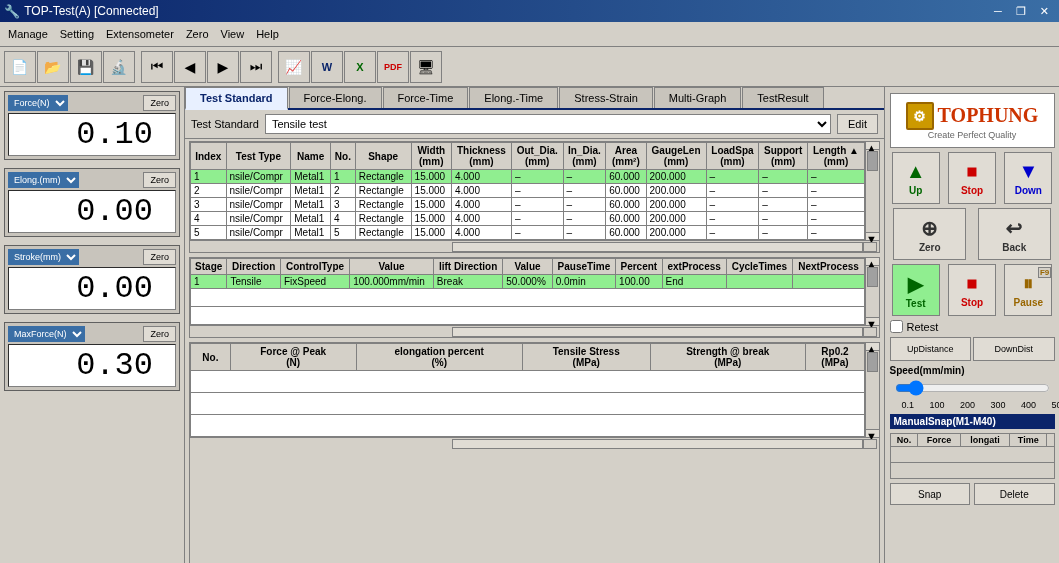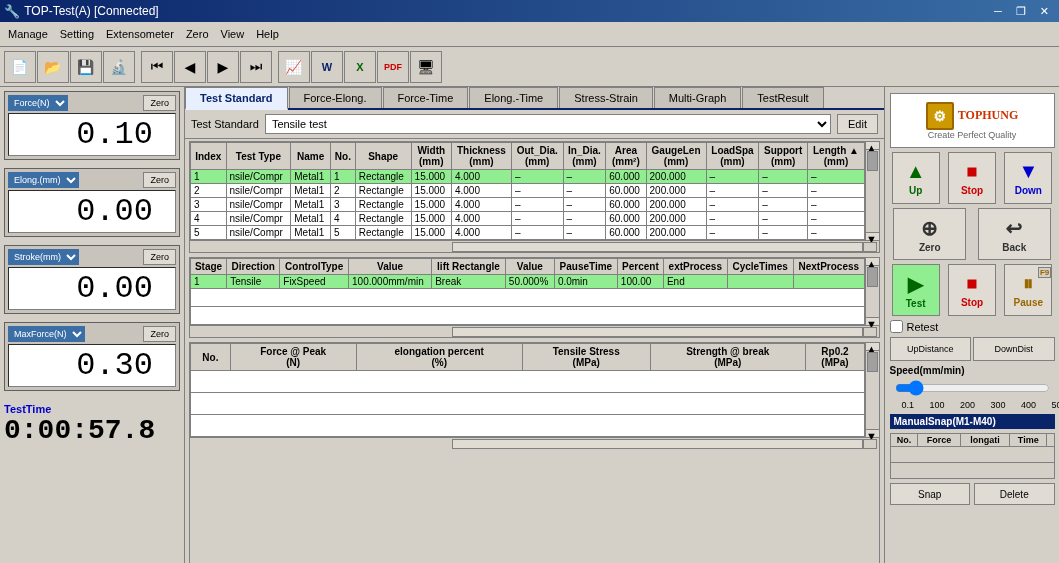--- a/index.html
+++ b/index.html
@@ -33,21 +33,21 @@
     .testtime-label { font-size: 11px; color: #0000cc; font-weight: bold; margin-top: 4px; }
     .testtime-value { font-size: 28px; font-weight: bold; color: #000; font-family: 'Courier New', monospace; }
 
     
     .right-panel { width: 175px; background: #d4d0c8; border-left: 1px solid #808080; display: flex; flex-direction: column; align-items: center; padding: 6px 4px; gap: 4px; }
     
     
     .logo-area { width: 165px; height: 55px; background: white; border: 1px solid #808080; display: flex; flex-direction: column; align-items: center; justify-content: center; }
     .logo-top { display: flex; align-items: center; gap: 4px; }
     .logo-icon { width: 28px; height: 28px; background: #cc9900; border: 2px solid #996600; display: flex; align-items: center; justify-content: center; font-size: 14px; color: white; font-weight: bold; border-radius: 2px; }
-    .logo-text { font-size: 12px; font-weight: bold; color: #cc3300; font-family: serif; }
+    .logo-text { font-size: 20px; font-weight: bold; color: #cc3300; font-family: serif; }
     .logo-sub { font-size: 9px; color: #666; }
 
     
     .ctrl-btn-row { display: flex; gap: 4px; width: 165px; justify-content: space-around; }
     .ctrl-btn { width: 48px; height: 52px; border: 1px solid #808080; background: #e0dcd4; cursor: pointer; display: flex; flex-direction: column; align-items: center; justify-content: center; gap: 2px; font-size: 10px; font-weight: bold; }
     .ctrl-btn .btn-icon { font-size: 20px; }
     .ctrl-btn.up { color: #006600; }
     .ctrl-btn.stop-red { color: #cc0000; }
     .ctrl-btn.down-c { color: #0000cc; }
     .ctrl-btn.zero-c { color: #333; }
@@ -195,24 +195,20 @@
     <div class="measure-group">
       <div class="measure-header">
         <select class="measure-select">
           <option>MaxForce(N)</option>
         </select>
         <button class="zero-btn">Zero</button>
       </div>
       <div class="measure-value">0.30</div>
     </div>
 
-    <div>
-      <div class="testtime-label">TestTime</div>
-      <div class="testtime-value">0:00:57.8</div>
-    </div>
   </div>
 
   <div class="center-content">
 
     <div class="tab-bar">
       <div class="tab active">Test Standard</div>
       <div class="tab">Force-Elong.</div>
       <div class="tab">Force-Time</div>
       <div class="tab">Elong.-Time</div>
       <div class="tab">Stress-Strain</div>
@@ -349,21 +345,21 @@
     <div class="table-section" style="margin: 2px 4px; overflow: hidden;">
       <div class="table-with-scroll">
         <div style="flex:1; overflow-x:auto; overflow-y:auto; max-height: 80px;">
           <table class="process-table">
             <thead>
               <tr>
                 <th>Stage</th>
                 <th>Direction</th>
                 <th>ControlType</th>
                 <th>Value</th>
-                <th>lift Rectangle</th>
+                <th>lift Direction</th>
                 <th>Value</th>
                 <th>PauseTime</th>
                 <th>Percent</th>
                 <th>extProcess</th>
                 <th>CycleTimes</th>
                 <th>NextProcess</th>
               </tr>
             </thead>
             <tbody>
               <tr class="active-row">

